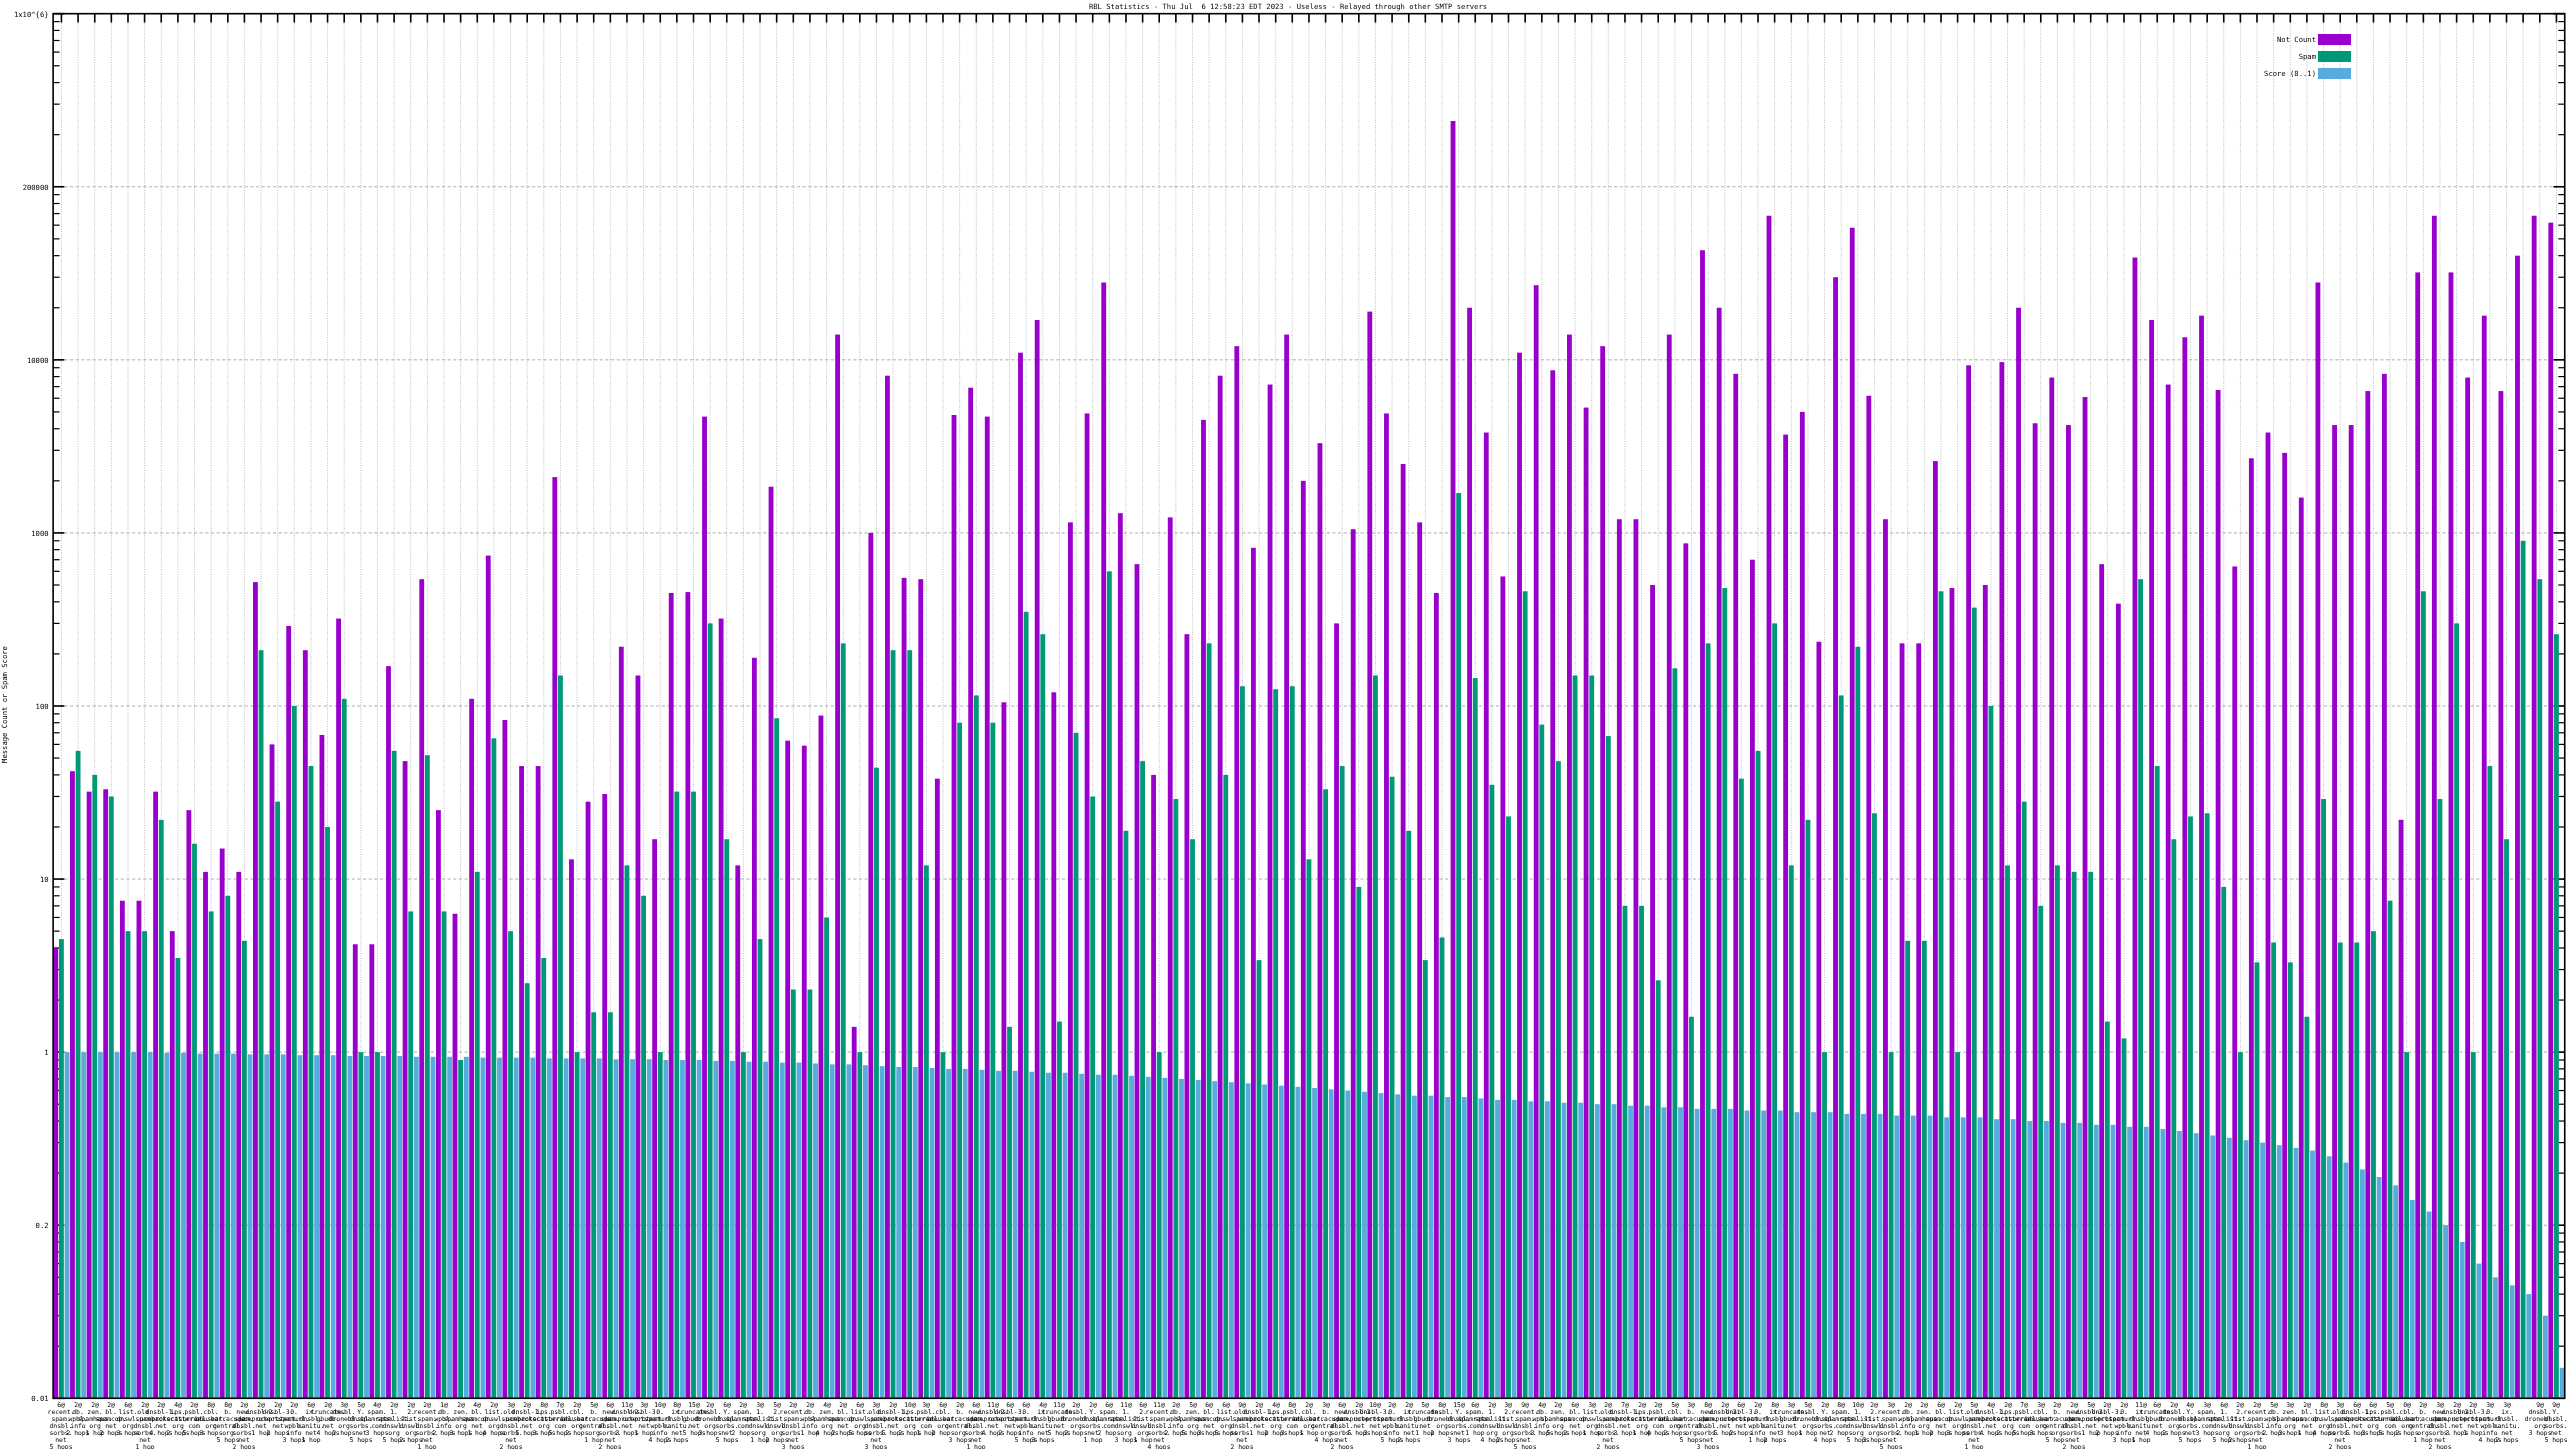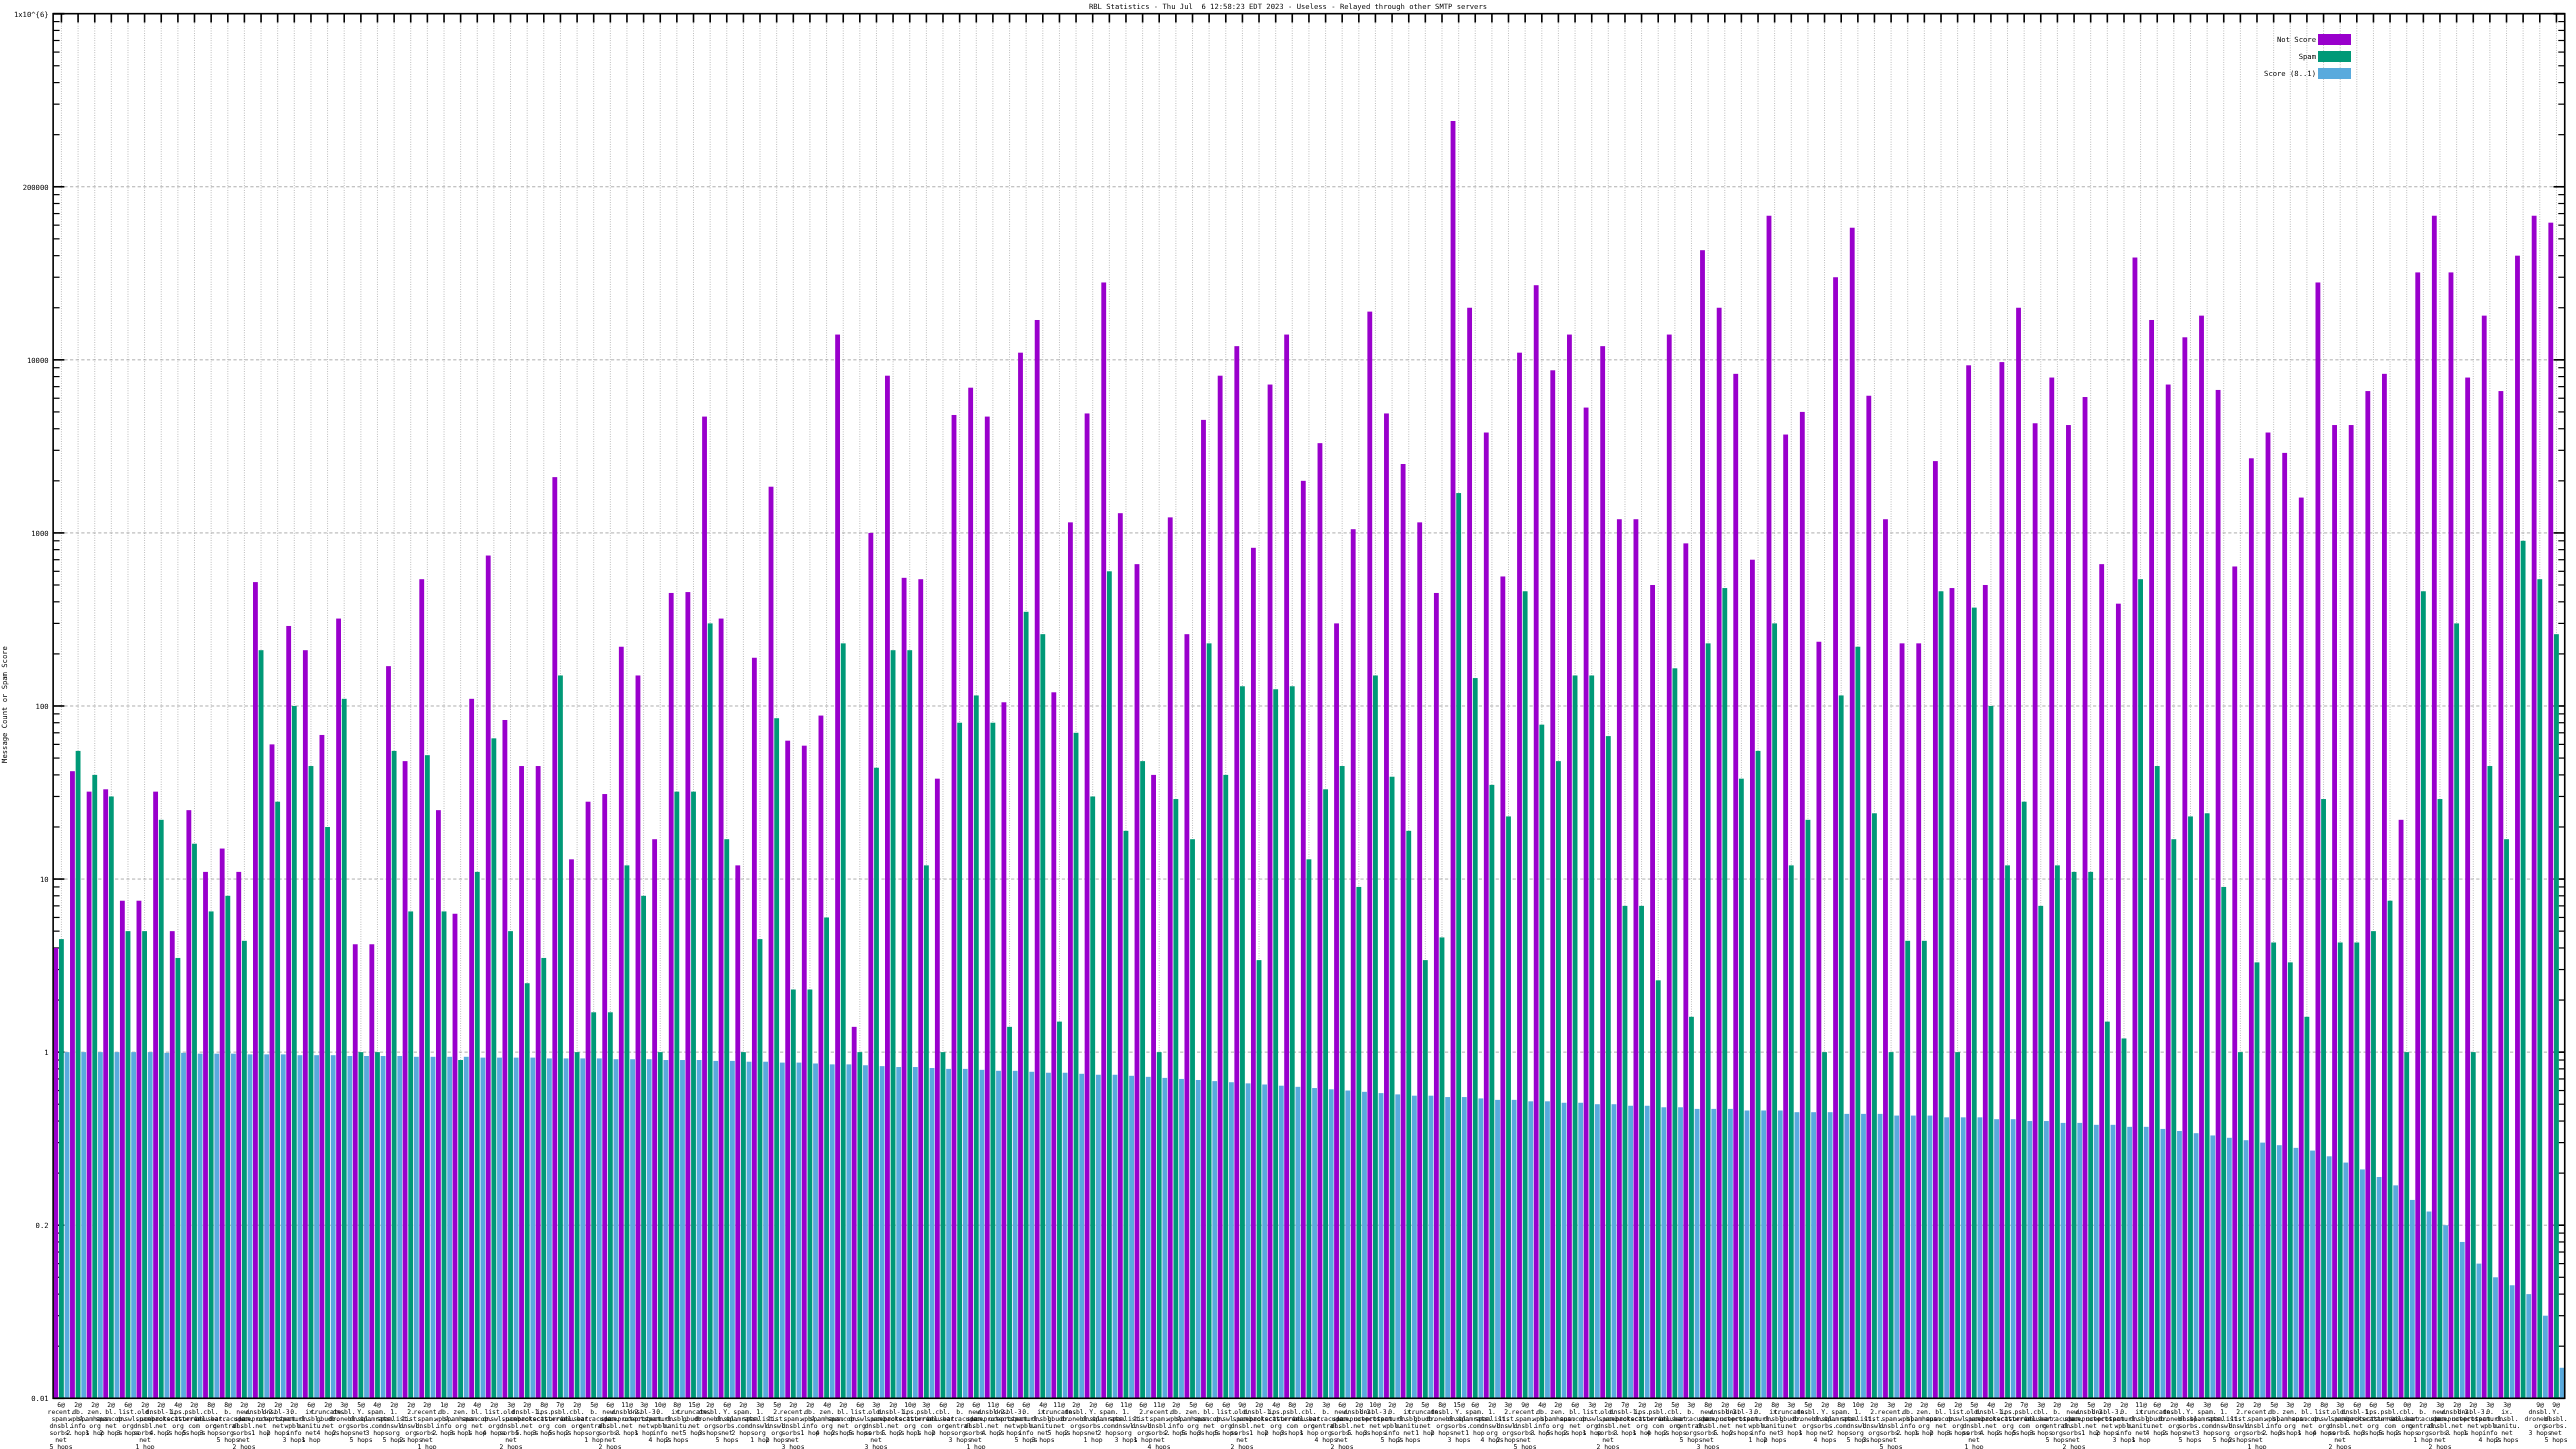--- a/index.html
+++ b/index.html
@@ -1935,21 +1935,21 @@
       <div class="xlab" style="left:2556px;top:1402px">9@
 Y.
 dnsbl.
 sorbs.
 net
 5 hops</div>
     </div>
 
   <div class="legend">
     <div class="legend-row" style="top:0px">
-      <span class="legend-label">Not Score</span>
+      <span class="legend-label">Not Count</span>
       <span class="legend-swatch" style="background: rgb(153, 0, 204);"></span>
     </div>
     <div class="legend-row" style="top:17px">
       <span class="legend-label">Spam</span>
       <span class="legend-swatch" style="background: rgb(0, 153, 119);"></span>
     </div>
     <div class="legend-row" style="top:34px">
       <span class="legend-label">Score (8..1)</span>
       <span class="legend-swatch" style="background: rgb(89, 170, 221);"></span>
     </div>

